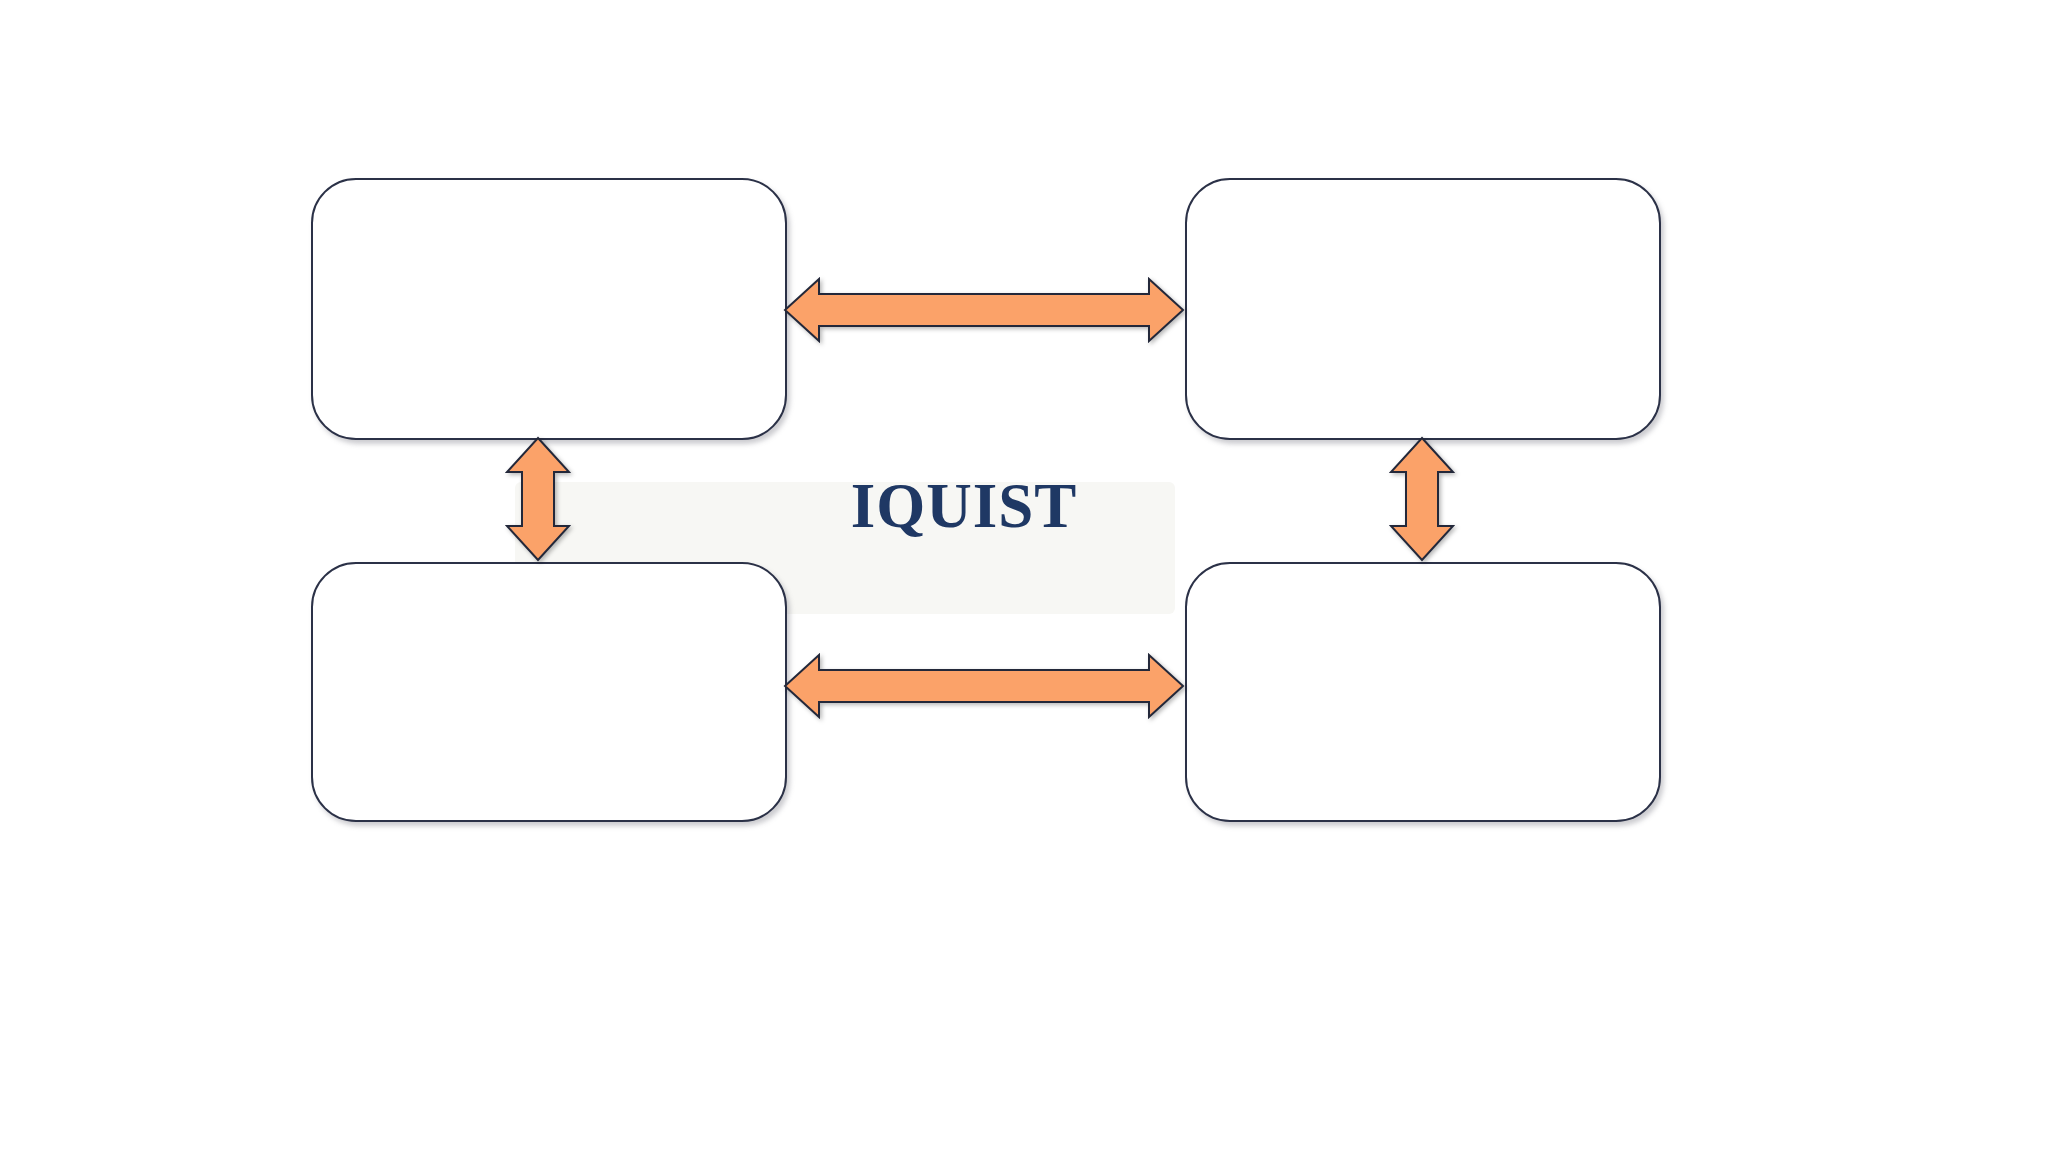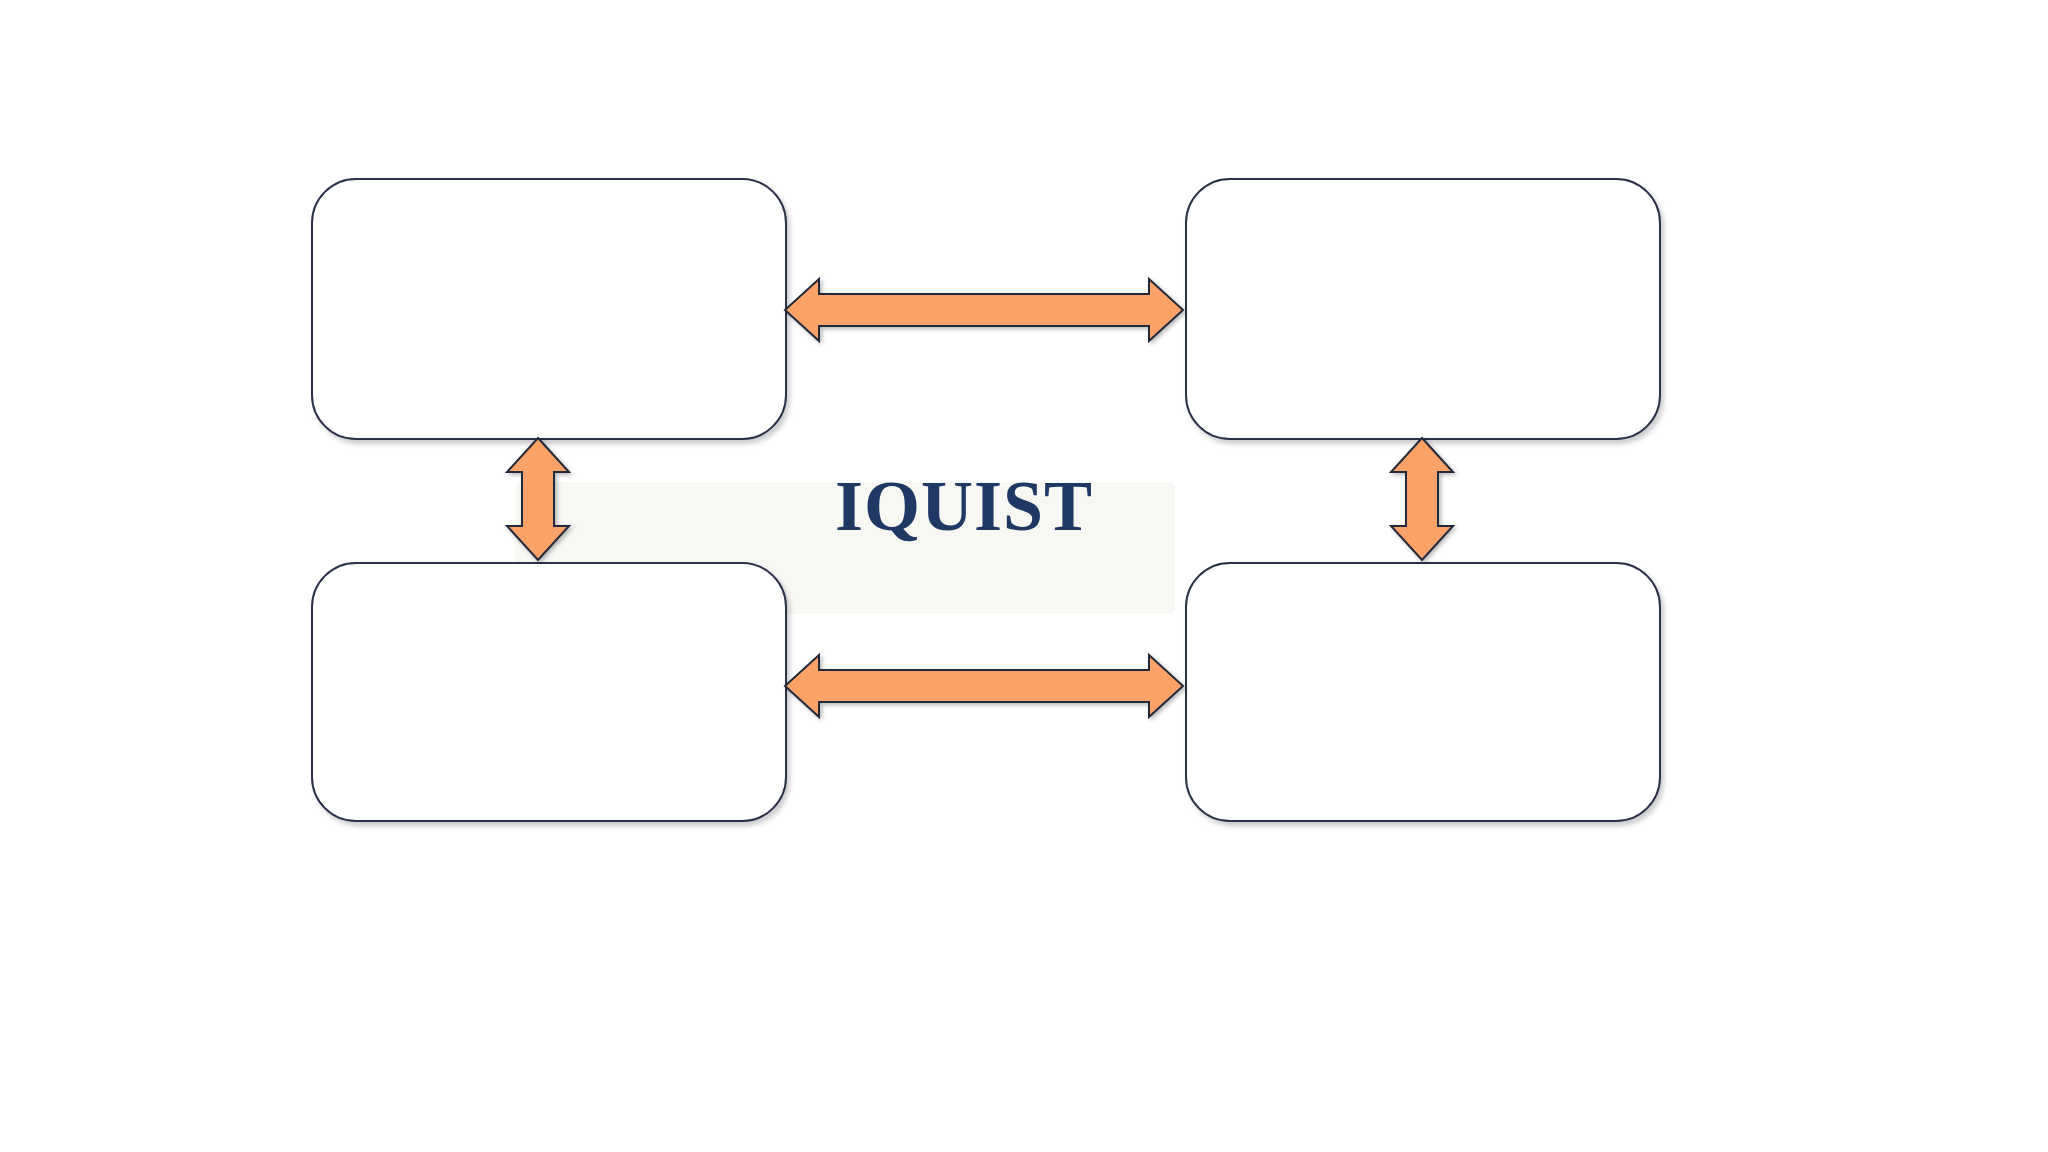--- a/index.html
+++ b/index.html
@@ -55,21 +55,21 @@
     fill:var(--arrow-fill);
     stroke:var(--arrow-border);
     stroke-width:2;
     stroke-linejoin:miter;
   }
   .diagram-title{
     position:absolute;
     left:764px;top:448px;width:400px;height:116px;
     display:flex;align-items:center;justify-content:center;
     color:var(--title-color);
-    font-size:72px;
+    font-size:63px;
     font-weight:bold;
     letter-spacing:1px;
     z-index:4;
     white-space:nowrap;
   }
 </style>
 </head>
 <body>
 
 <div class="canvas">

